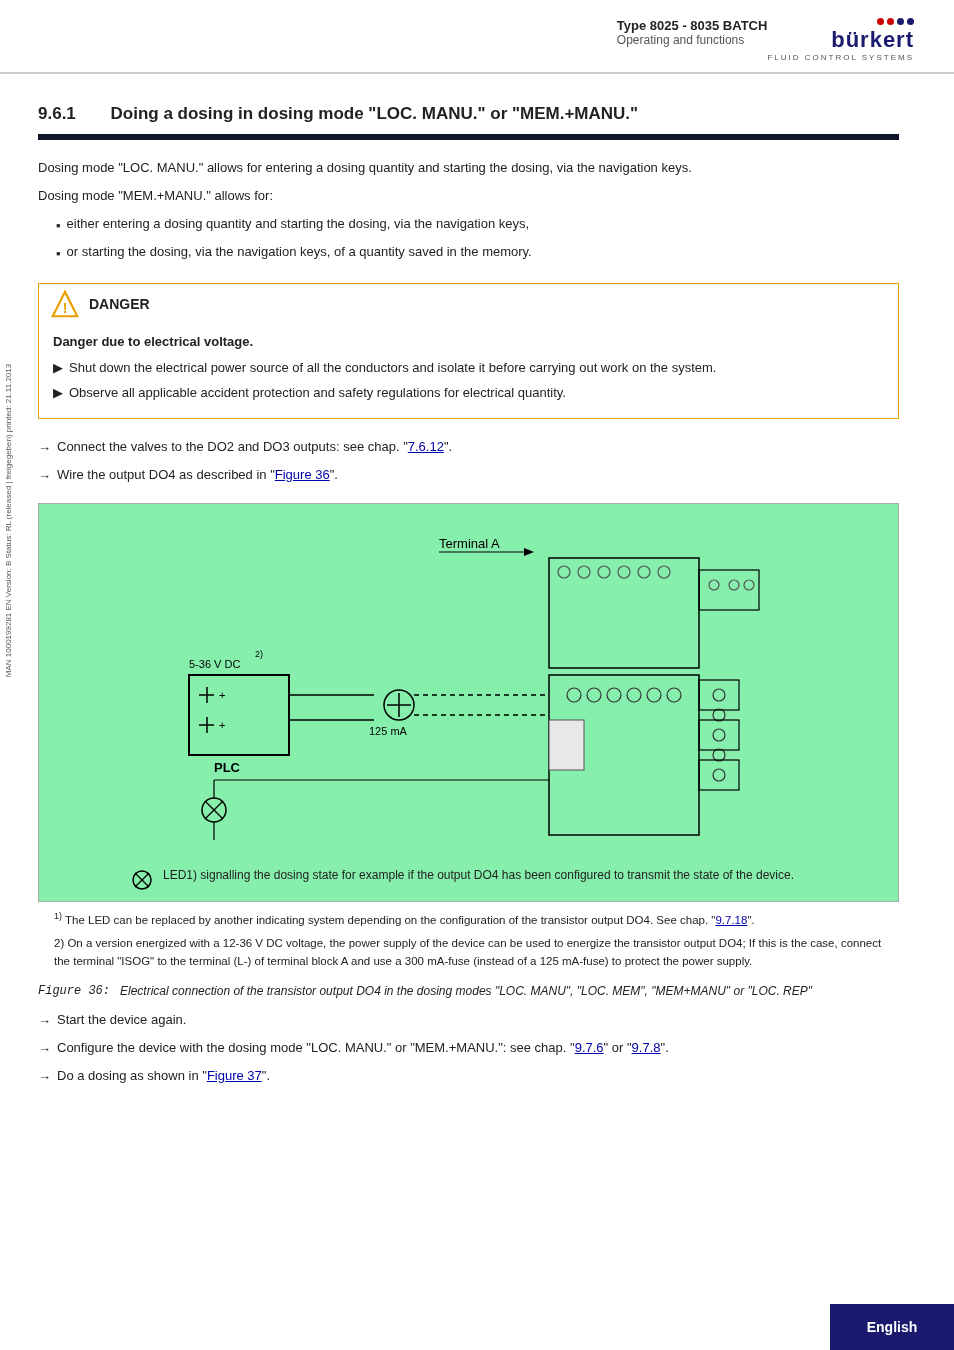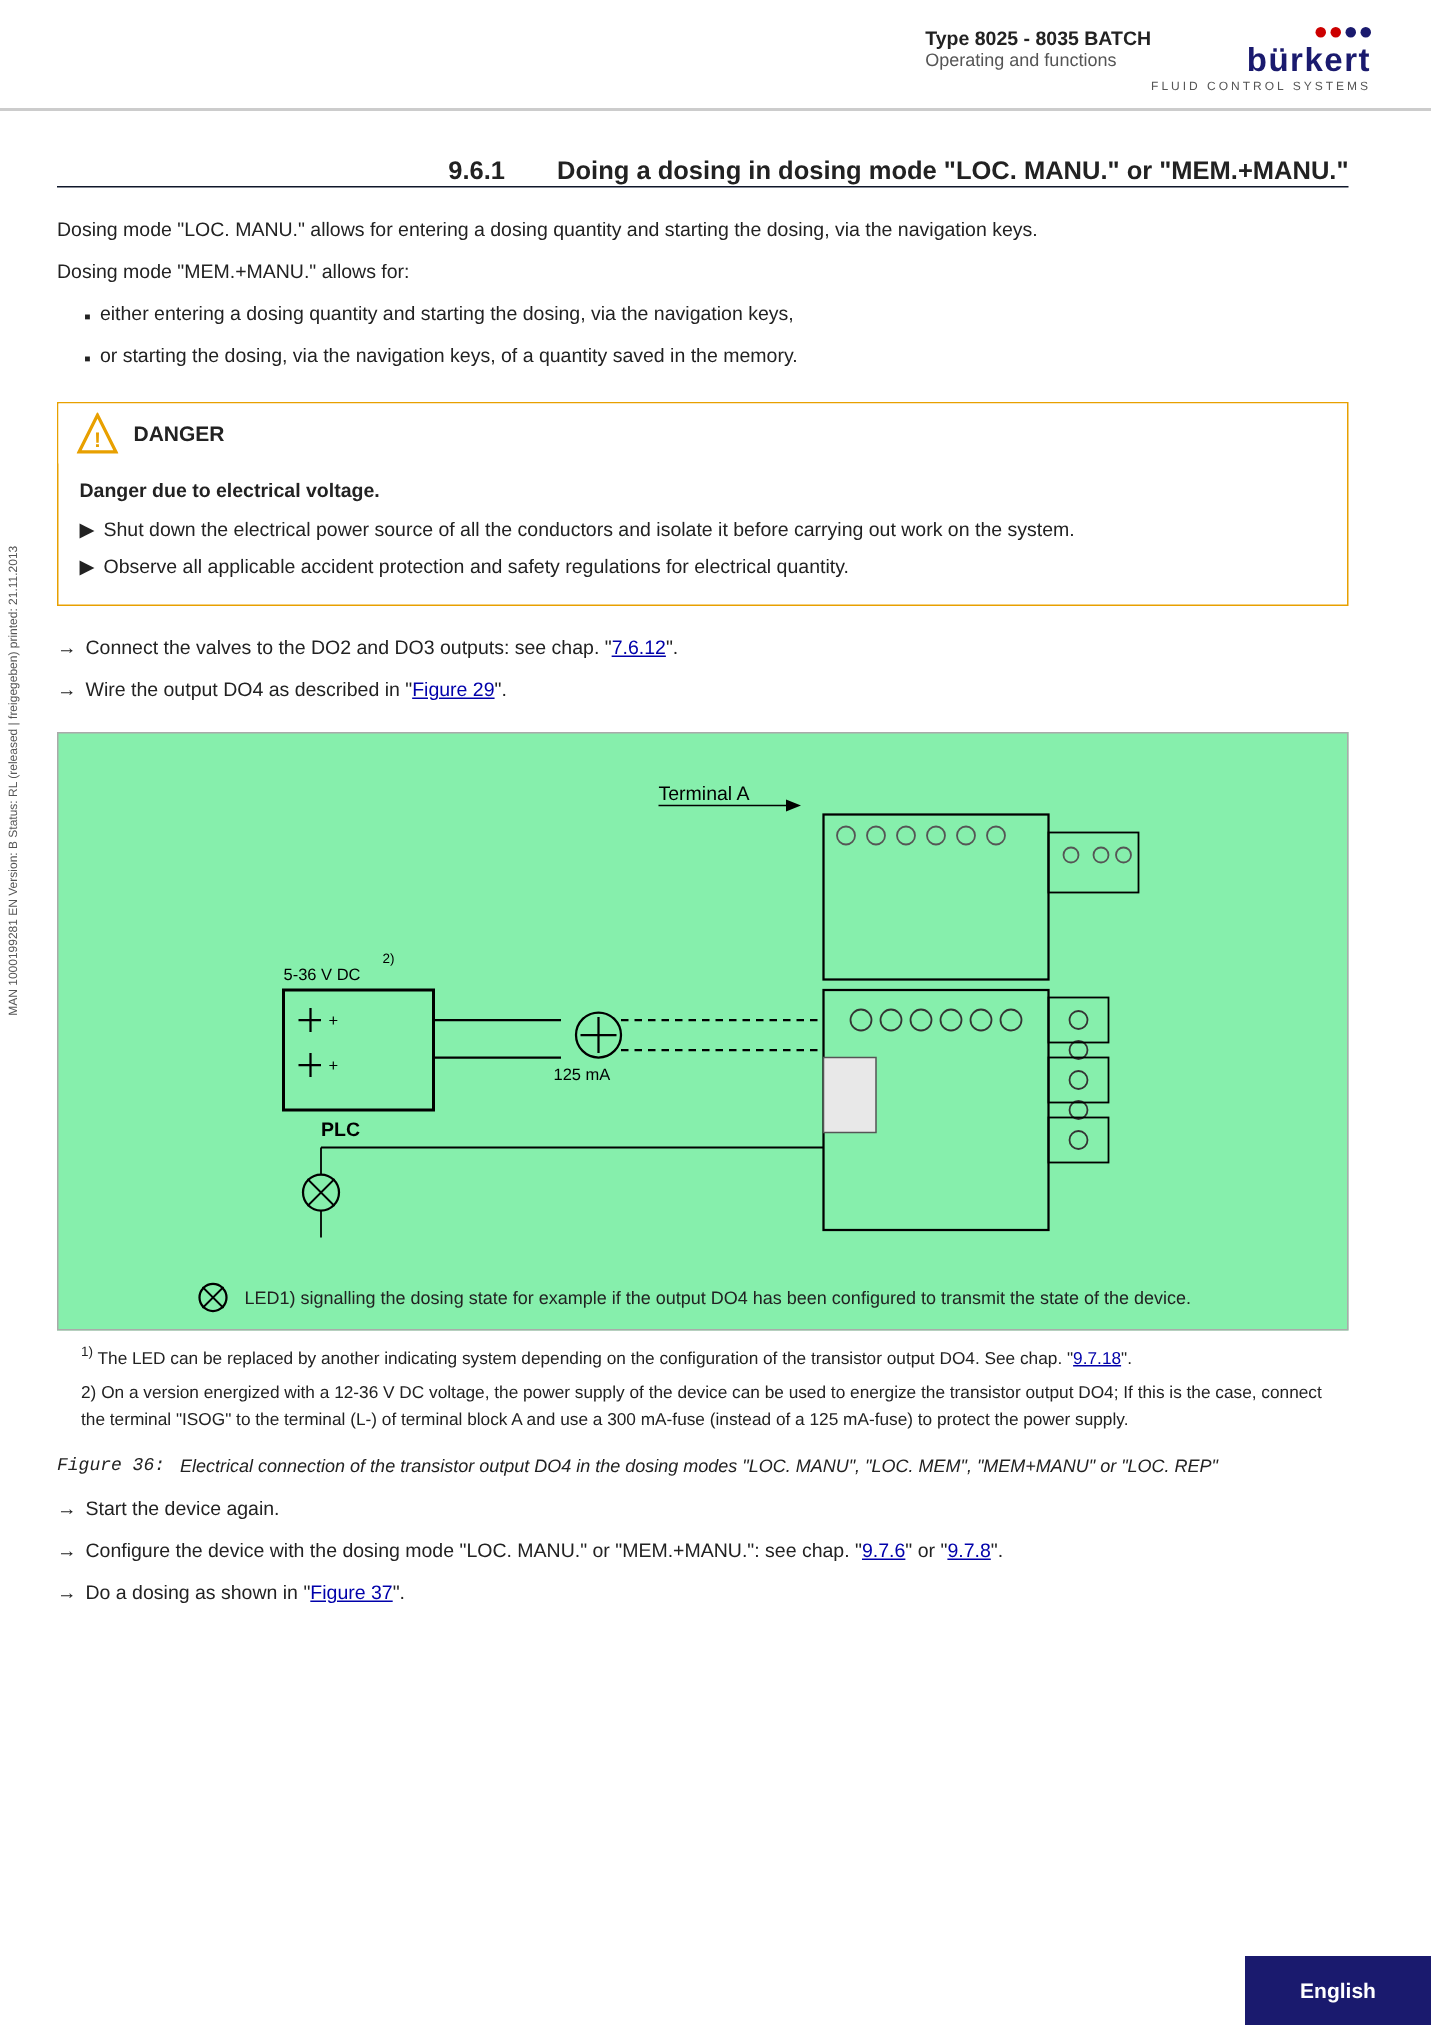--- a/index.html
+++ b/index.html
@@ -66,22 +66,22 @@
     
     .main-content {
       padding: 30px 55px 30px 38px;
     }
 
     
     .section-heading {
       font-size: 17px;
       font-weight: bold;
       margin-bottom: 18px;
-      border-bottom: 1px solid #0f172a;
-      text-align: right;
+      border-bottom: 6px solid #0f172a;
+      padding-bottom: 10px;
     }
     .section-heading .section-num {
       margin-right: 30px;
     }
 
     
     .para {
       margin-bottom: 8px;
       font-size: 13px;
       line-height: 1.55;
@@ -165,21 +165,21 @@
     
     .wiring-diagram {
       width: 100%;
       display: flex;
       justify-content: center;
     }
 
     
     .led-legend {
       display: flex;
-      align-items: center;
+      align-items: flex-start;
       gap: 10px;
       margin-top: 8px;
       font-size: 12px;
       padding-left: 80px;
     }
     .led-icon {
       flex-shrink: 0;
       margin-top: 1px;
     }
 
@@ -332,21 +332,21 @@
     </div>
   </div>
 
   <div class="step">
     <span class="step-arrow">→</span>
     <span>Connect the valves to the DO2 and DO3 outputs: see chap. "<span class="link">7.6.12</span>".</span>
   </div>
 
   <div class="step">
     <span class="step-arrow">→</span>
-    <span>Wire the output DO4 as described in "<span class="link">Figure 29</span>".</span>
+    <span>Wire the output DO4 as described in "<span class="link">Figure 36</span>".</span>
   </div>
 
   <div class="figure-area">
 
     <div class="wiring-diagram">
       <svg width="820" height="340" viewBox="0 0 820 340">
 
         <text x="380" y="28" font-size="13" font-family="Arial">Terminal A</text>
         <line x1="380" y1="32" x2="465" y2="32" stroke="#000" stroke-width="1"></line>
 

